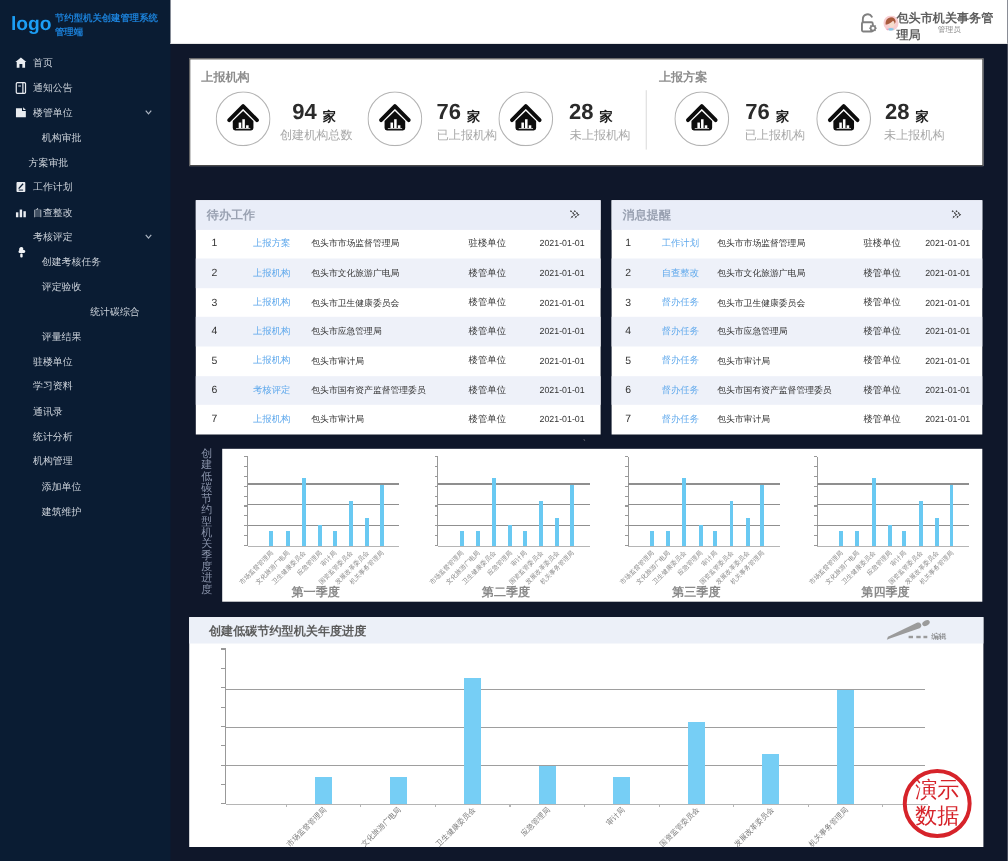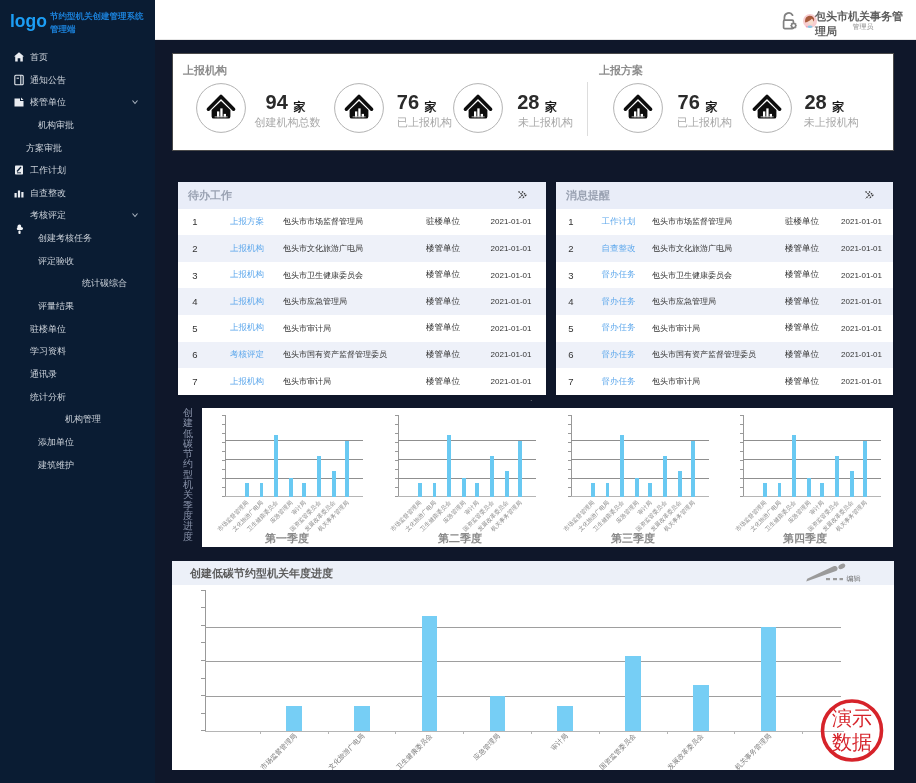--- a/index.html
+++ b/index.html
@@ -75,21 +75,21 @@
         <path d="M2.5 3.5 L5 6.5 L7.5 3.5" fill="none" stroke="#aab3c0" stroke-width="1.1"></path>
       </svg>
 <div class="mi" style="left:38px;top:233px;">创建考核任务</div>
 <div class="mi" style="left:38px;top:256px;">评定验收</div>
 <div class="mi" style="left:38px;top:278px;margin-left:44px;">统计碳综合</div>
 <div class="mi" style="left:38px;top:301px;">评量结果</div>
 <div class="mi" style="left:30px;top:324px;">驻楼单位</div>
 <div class="mi" style="left:30px;top:346px;">学习资料</div>
 <div class="mi" style="left:30px;top:369px;">通讯录</div>
 <div class="mi" style="left:30px;top:392px;">统计分析</div>
-<div class="mi" style="left:30px;top:414px;margin-left:35px;">机构管理</div>
+<div class="mi" style="left:30px;top:414px;">机构管理</div>
 <div class="mi" style="left:38px;top:437px;">添加单位</div>
 <div class="mi" style="left:38px;top:460px;">建筑维护</div>
 <svg style="position:absolute;left:15px;top:224px;width:9px;height:11px;" viewBox="0 0 9 11">
         <path d="M4.5 0.5 C6 0.5 6.5 2 6 3 L7.5 3.5 C8.5 4 8 6 6.5 6 L3 6 C1.5 6 1.5 4 2.5 3.5 C2 2 3 0.5 4.5 0.5 Z" fill="#f2f4f7"></path>
         <rect x="3.4" y="6.5" width="2.2" height="3.6" rx="1" fill="#f2f4f7"></rect>
       </svg>
   </div>
 
   <div class="header">
     <svg style="position:absolute;left:626px;top:11px;width:17px;height:20px;" viewBox="0 0 17 20">

